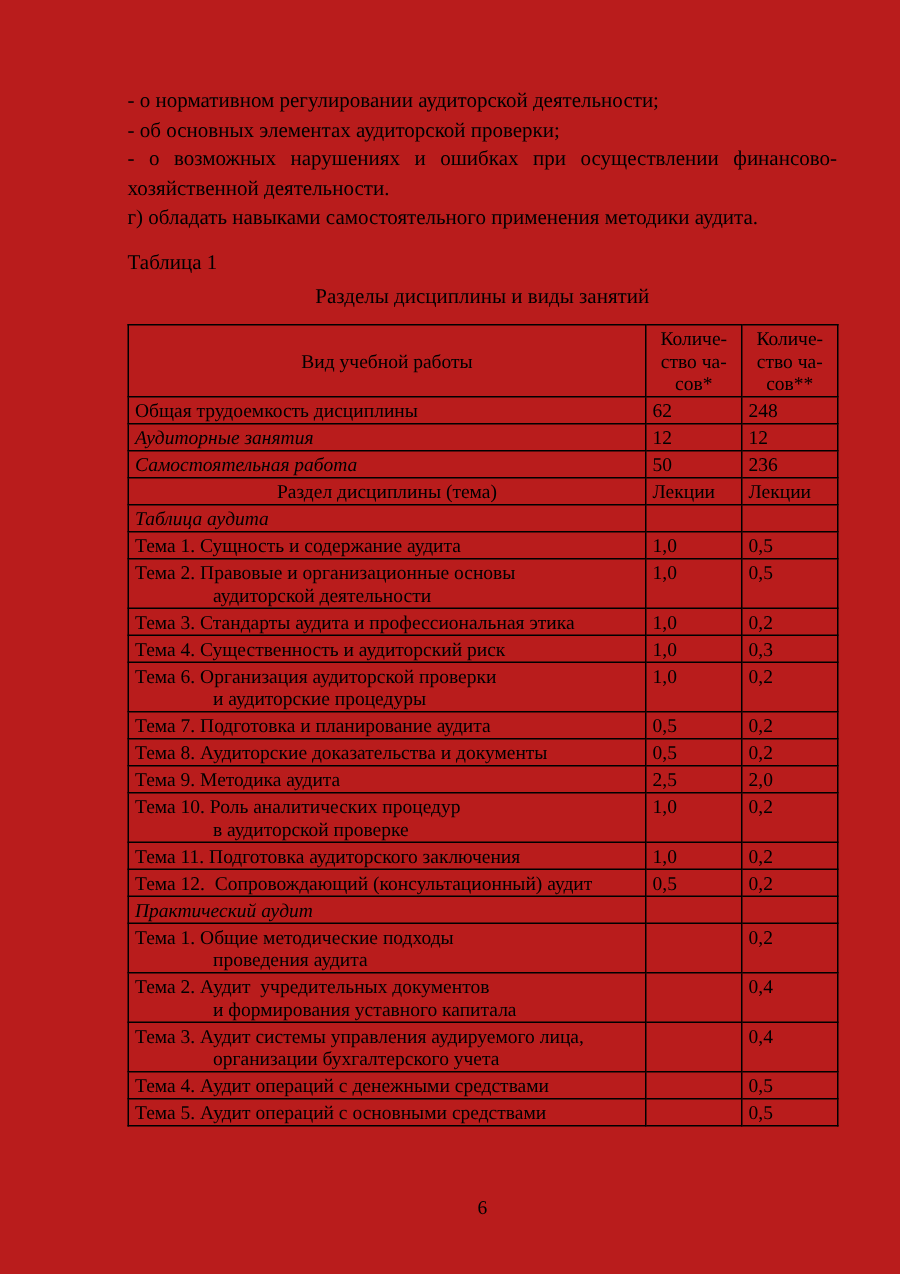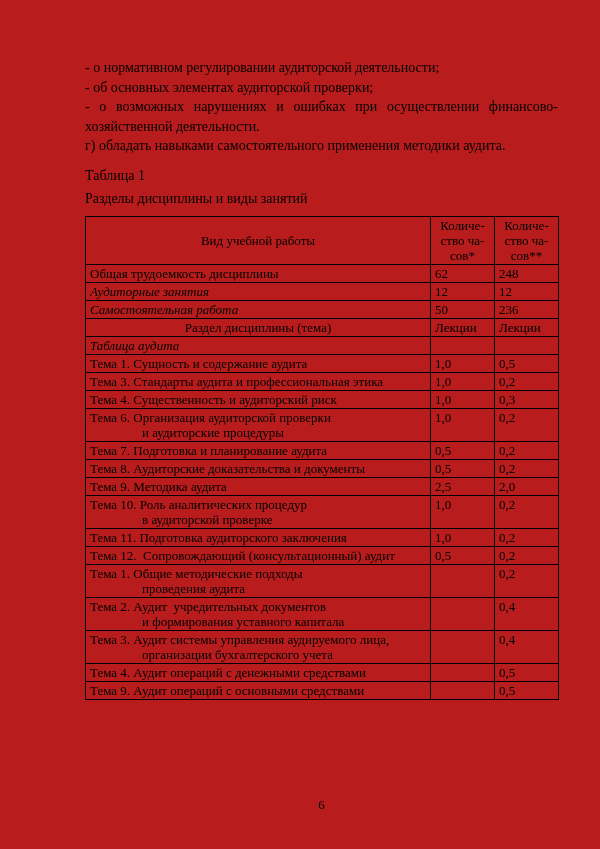--- a/index.html
+++ b/index.html
@@ -19,21 +19,21 @@
     line-height: 19.5px;
   }
   .justify-line { text-align: justify; text-align-last: justify; }
   .table-label {
     margin-top: 12px;
     font-size: 14px;
   }
   .table-title {
     margin-top: 7px;
     font-size: 14px;
-    text-align: left;
+    text-align: center;
   }
   table.main {
     border-collapse: collapse;
     width: 473px;
     margin-top: 9px;
     table-layout: fixed;
   }
   table.main th, table.main td {
     border: 1px solid #000;
     font-size: 13px;
@@ -130,20 +130,26 @@
     <td class="cell-num"></td>
     <td class="cell-num"></td>
   </tr>
 
   <tr>
     <td class="cell-label">Тема 1. Сущность и содержание аудита</td>
     <td class="cell-num">1,0</td>
     <td class="cell-num">0,5</td>
   </tr>
 
+  <tr>
+    <td class="cell-label">Тема 2. Правовые и организационные основы
+                аудиторской деятельности</td>
+    <td class="cell-num">1,0</td>
+    <td class="cell-num">0,5</td>
+  </tr>
 
   <tr>
     <td class="cell-label">Тема 3. Стандарты аудита и профессиональная этика</td>
     <td class="cell-num">1,0</td>
     <td class="cell-num">0,2</td>
   </tr>
 
   <tr>
     <td class="cell-label">Тема 4. Существенность и аудиторский риск</td>
     <td class="cell-num">1,0</td>
@@ -188,20 +194,25 @@
     <td class="cell-num">1,0</td>
     <td class="cell-num">0,2</td>
   </tr>
 
   <tr>
     <td class="cell-label">Тема 12.  Сопровождающий (консультационный) аудит</td>
     <td class="cell-num">0,5</td>
     <td class="cell-num">0,2</td>
   </tr>
 
+  <tr class="italic">
+    <td class="cell-label">Практический аудит</td>
+    <td class="cell-num"></td>
+    <td class="cell-num"></td>
+  </tr>
 
   <tr>
     <td class="cell-label">Тема 1. Общие методические подходы
                 проведения аудита</td>
     <td class="cell-num"></td>
     <td class="cell-num">0,2</td>
   </tr>
 
   <tr>
     <td class="cell-label">Тема 2. Аудит  учредительных документов
@@ -217,21 +228,21 @@
     <td class="cell-num">0,4</td>
   </tr>
 
   <tr>
     <td class="cell-label">Тема 4. Аудит операций с денежными средствами</td>
     <td class="cell-num"></td>
     <td class="cell-num">0,5</td>
   </tr>
 
   <tr>
-    <td class="cell-label">Тема 9. Аудит операций с основными средствами</td>
+    <td class="cell-label">Тема 5. Аудит операций с основными средствами</td>
     <td class="cell-num"></td>
     <td class="cell-num">0,5</td>
   </tr>
 </tbody>
   </table>
 
   <div class="page-number">6</div>
 
 </div>
 

